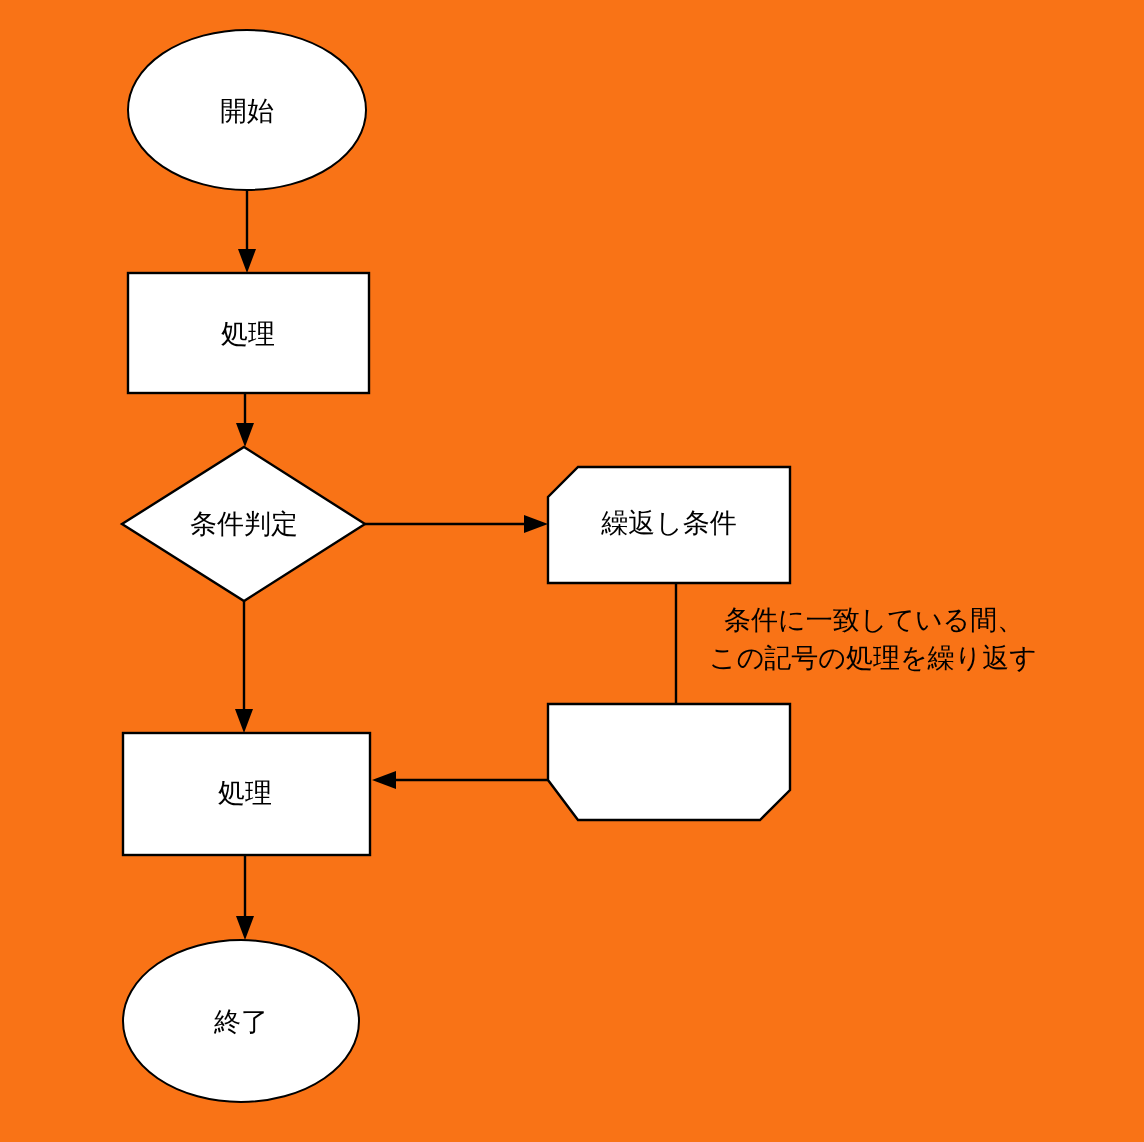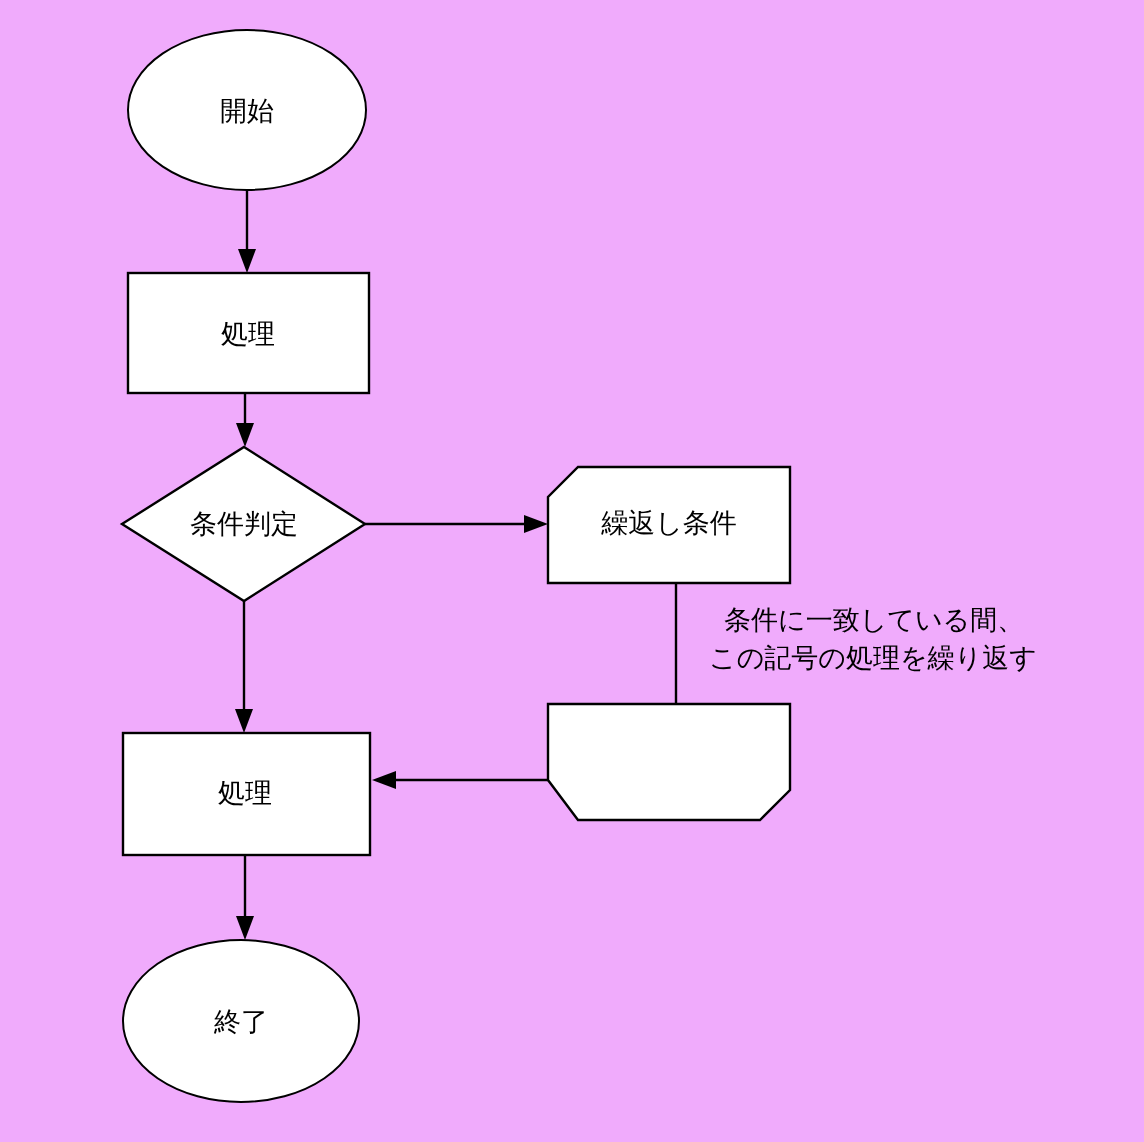--- a/index.html
+++ b/index.html
@@ -7,21 +7,21 @@
     padding: 0;
     background: #ffffff;
   }
   body {
     font-family: "DejaVu Sans", "Liberation Sans", sans-serif;
   }
   #flowchart-root {
     position: relative;
     width: 1144px;
     height: 1142px;
-    background: #f0abfc;
+    background: #f97316;
     overflow: hidden;
   }
   svg#flow-svg {
     display: block;
     width: 1144px;
     height: 1142px;
   }
   .shape-outline {
     fill: #ffffff;
     stroke: #000000;

